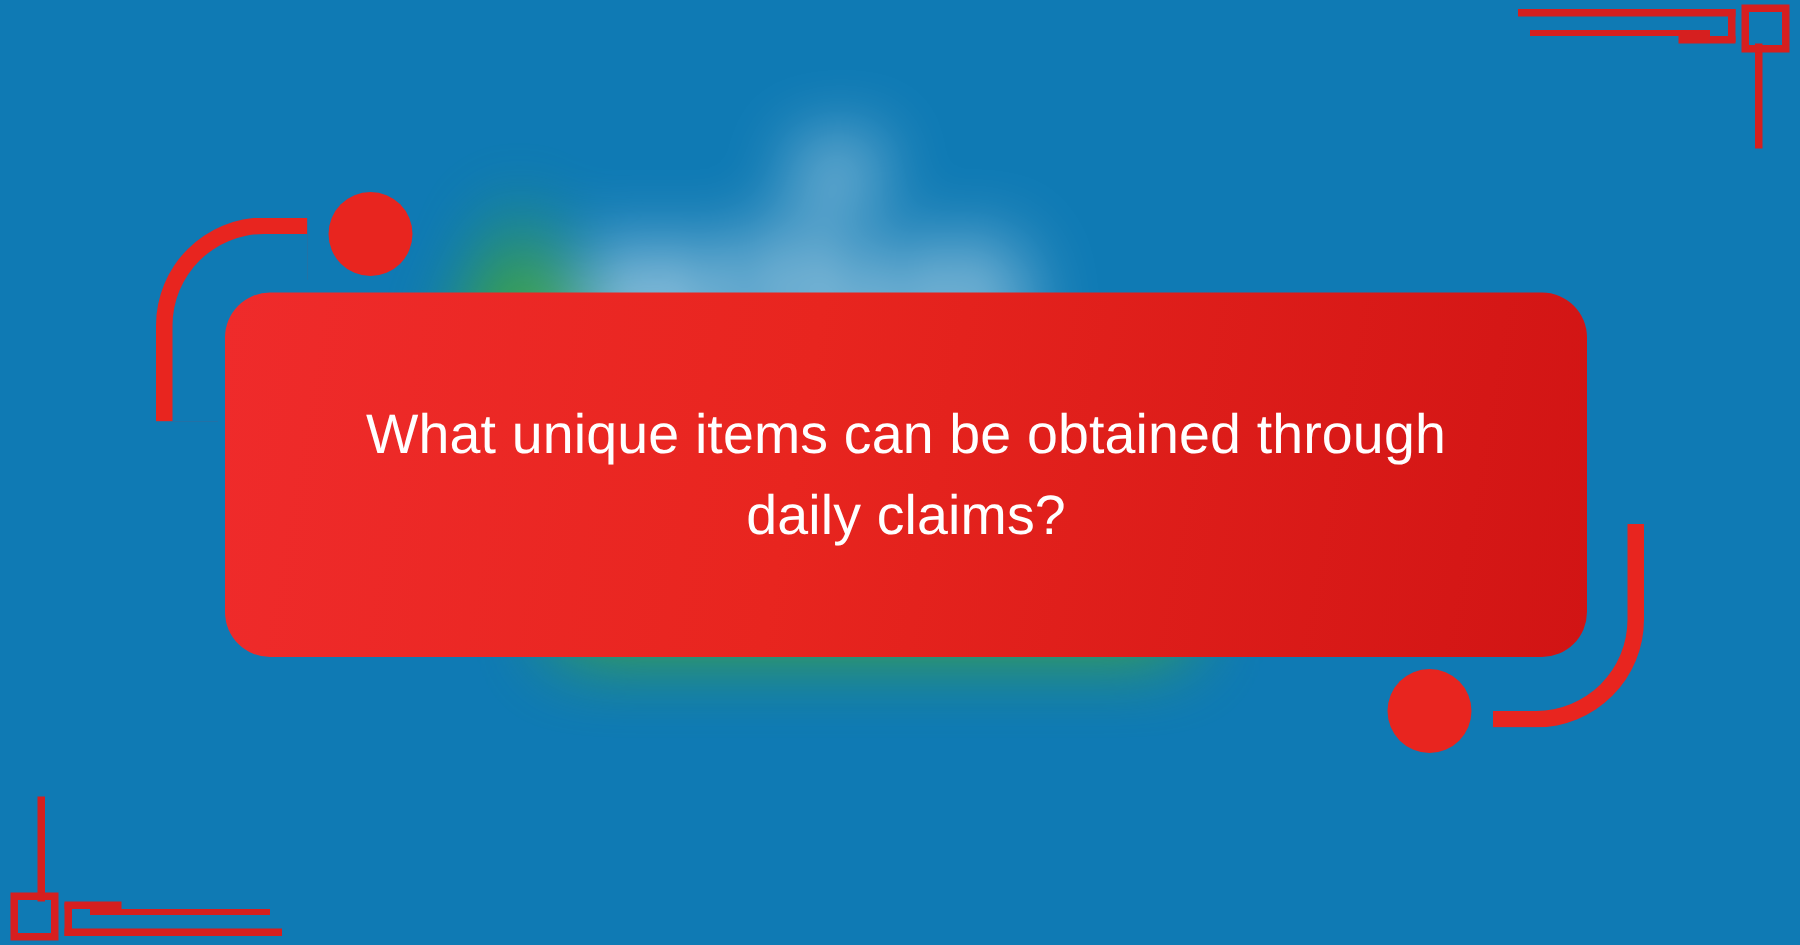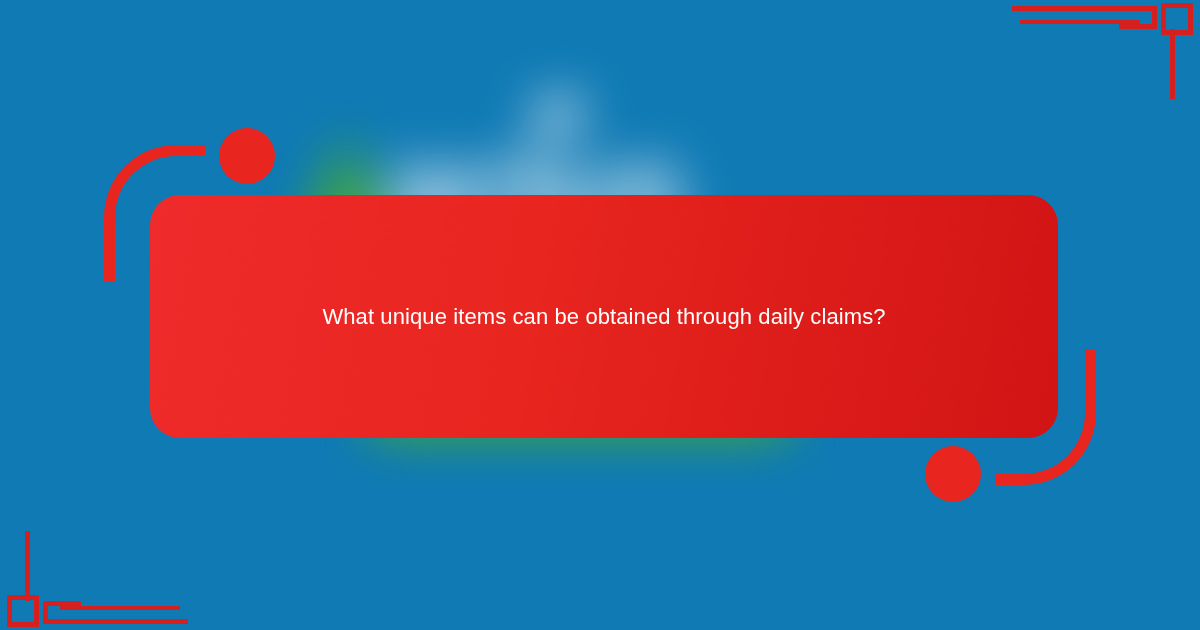--- a/index.html
+++ b/index.html
@@ -151,21 +151,21 @@
     border-radius: 30px;
     background: linear-gradient(100deg, #ef2b2b 0%, #e8251f 42%, #d11414 100%);
     display: flex;
     align-items: center;
     justify-content: center;
     box-sizing: border-box;
     padding: 18px 70px;
   }
   #question-text {
     color: #ffffff;
-    font-size: 22px;
+    font-size: 37px;
     font-weight: 500;
     line-height: 1.45;
     text-align: center;
     letter-spacing: 0.1px;
     margin: 0;
   }
 </style>
 </head>
 <body>
 

